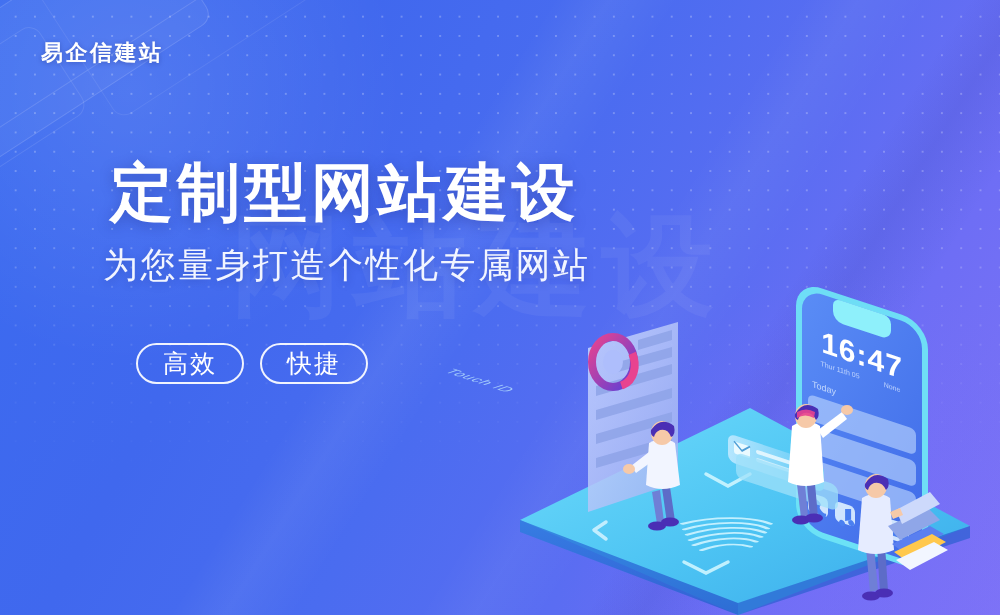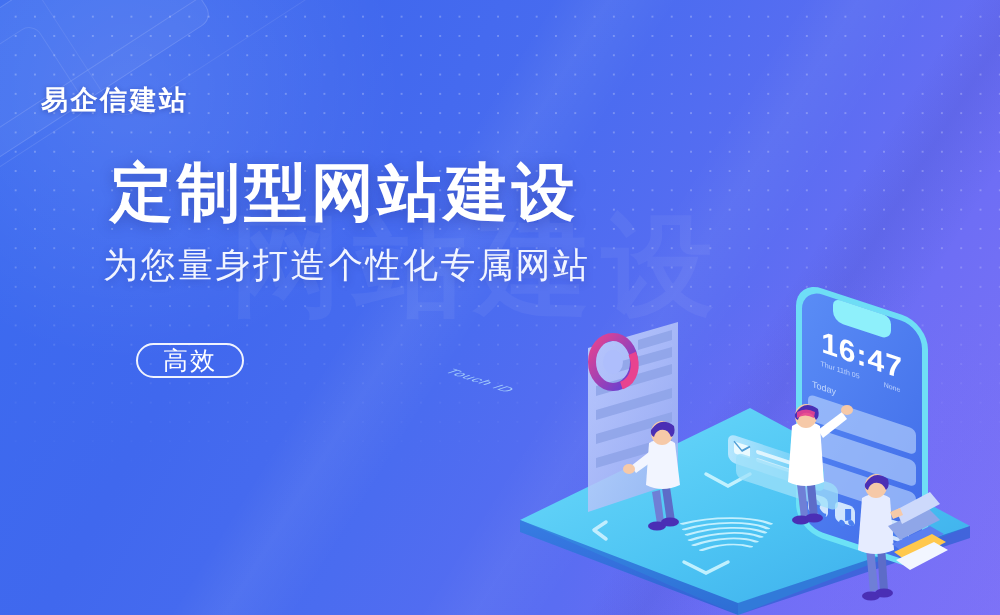--- a/index.html
+++ b/index.html
@@ -45,36 +45,36 @@
     background:radial-gradient(circle,rgba(120,110,250,.35) 0%,rgba(120,110,250,0) 65%);
   }
   
   .watermark{
     position:absolute;left:230px;top:210px;font-size:112px;font-weight:700;letter-spacing:12px;
     color:rgba(255,255,255,.05);white-space:nowrap;line-height:1;
   }
 
   
   .logo{
-    position:absolute;left:41px;top:38px;color:#ffffff;font-size:27px;font-weight:700;
-    letter-spacing:2.5px;text-shadow:0 1px 5px rgba(20,30,110,.35);margin-top:44px;
+    position:absolute;left:41px;top:38px;color:#ffffff;font-size:22px;font-weight:700;
+    letter-spacing:2.5px;text-shadow:0 1px 5px rgba(20,30,110,.35);
   }
 
   
   .headline{
     position:absolute;left:110px;top:159px;color:#ffffff;font-size:63px;font-weight:700;
     letter-spacing:4px;line-height:1.06;text-shadow:0 3px 14px rgba(25,35,120,.35);
   }
   .subhead{
     position:absolute;left:103px;top:242px;color:#f2f5ff;font-size:35px;font-weight:400;
     letter-spacing:2.5px;text-shadow:0 2px 9px rgba(25,35,120,.28);
   }
   .pills{position:absolute;left:136px;top:343px;display:flex;gap:16px;}
   .pill{
-    height:35px;min-width:108px;padding:0 22px;border:2px solid rgba(255,255,255,.92);
+    height:41px;min-width:108px;padding:0 22px;border:2px solid rgba(255,255,255,.92);
     border-radius:24px;color:#ffffff;font-size:25px;letter-spacing:2px;
     display:flex;align-items:center;justify-content:center;background:transparent;
   }
 
   
   .illus{position:absolute;left:500px;top:230px;width:500px;height:385px;}
   .illus svg{display:block;width:100%;height:100%;overflow:visible;}
 </style>
 </head>
 <body>
@@ -96,20 +96,21 @@
 
   <div class="watermark">网站建设</div>
 
   <div class="logo">易企信建站</div>
 
   <div class="headline">定制型网站建设</div>
   <div class="subhead">为您量身打造个性化专属网站</div>
 
   <div class="pills">
     <div class="pill">高效</div>
+    <div class="pill">快捷</div>
   </div>
 
   <div class="illus">
     <svg viewBox="0 0 500 385" xmlns="http://www.w3.org/2000/svg">
       <defs>
         <linearGradient id="platTop" x1="0" y1="0" x2="1" y2="1">
           <stop offset="0%" stop-color="#6fdcfb"></stop>
           <stop offset="55%" stop-color="#4cc3f3"></stop>
           <stop offset="100%" stop-color="#39a8ea"></stop>
         </linearGradient>

